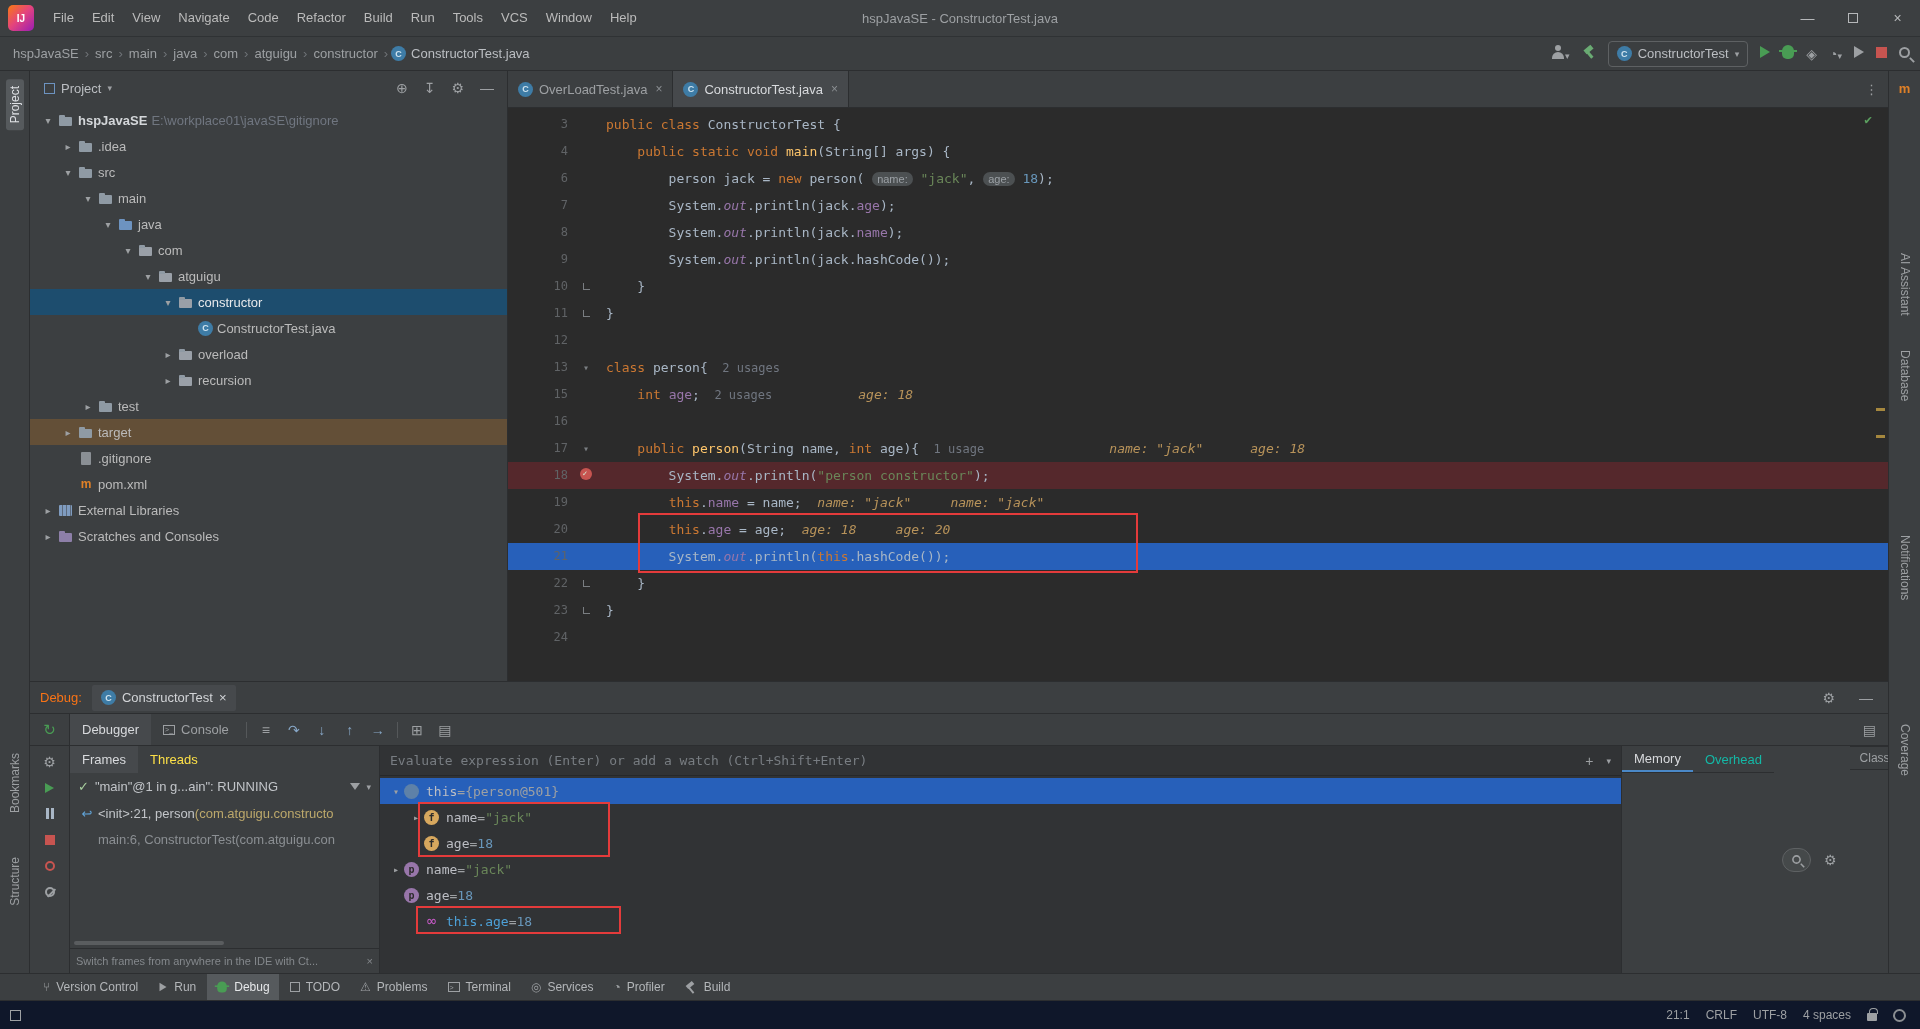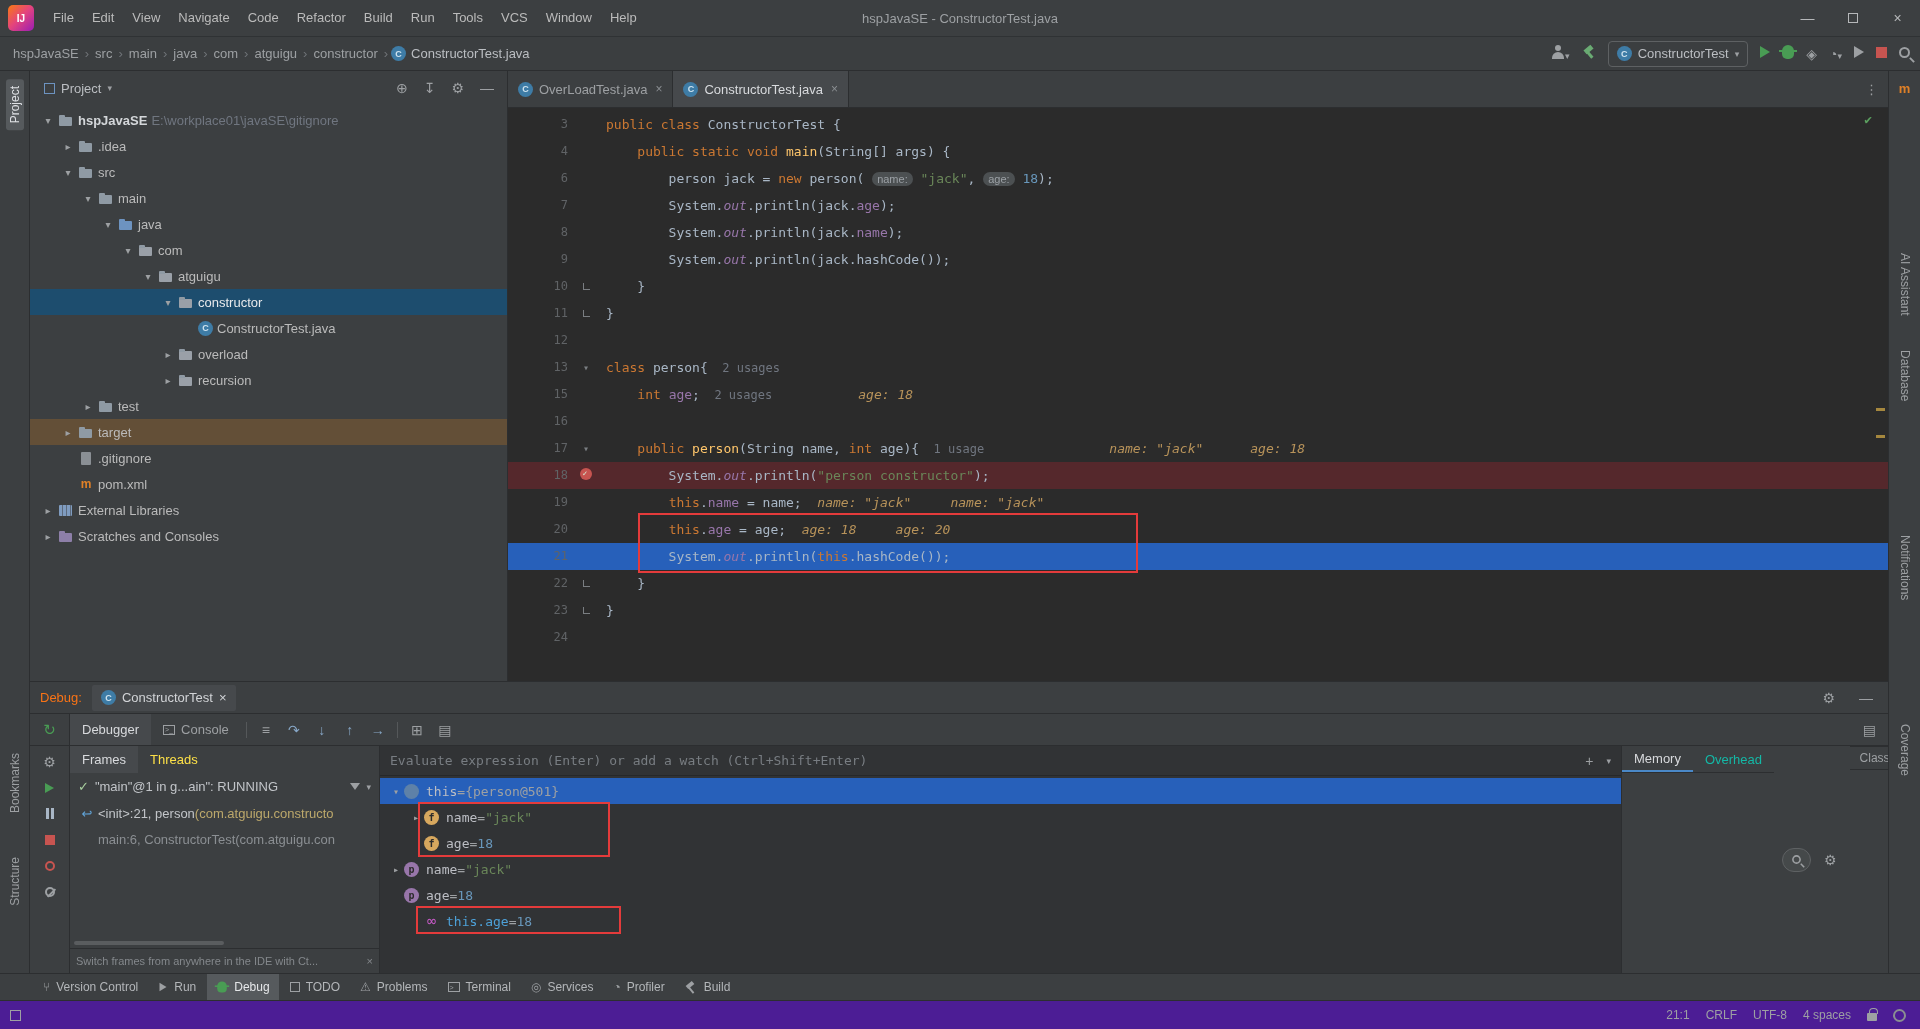--- a/index.html
+++ b/index.html
@@ -195,21 +195,21 @@
   .tool-footer { height:27px; background:#3c3f41; border-top:1px solid #2c2e30; display:flex;
     align-items:center; padding-left:34px; gap:2px; flex:none; font-size:12px; }
   .fitem { display:flex; align-items:center; gap:6px; padding:0 9px; height:100%; color:#b3b6b9; }
   .fitem.active { background:#565a5d; color:#e5e7e9; }
   .fi { color:#9da0a3; font-size:12px; display:inline-flex; align-items:center; }
   .fi-todo { width:10px; height:10px; border:1.5px solid #9da0a3; }
   .fi-terminal { width:12px; height:10px; border:1.5px solid #9da0a3; font-size:7px; line-height:7px; padding-left:1px; color:#9da0a3; }
   .fi-build { width:13px; height:13px; position:relative; }
   .fi-build::before { content:""; position:absolute; left:1px; top:2px; width:8px; height:4px; background:#9da0a3; transform:rotate(-40deg); }
   .fi-build::after { content:""; position:absolute; left:5px; top:5px; width:2px; height:8px; background:#9da0a3; transform:rotate(-40deg); }
-  .status-bar { height:29px; background:#4c1d95; border-top:1px solid #2c2e30; display:flex;
+  .status-bar { height:29px; background:#0f172a; border-top:1px solid #2c2e30; display:flex;
     align-items:center; padding:0 14px 0 10px; color:#9da0a3; font-size:12px; flex:none; }
   .sb-right { margin-left:auto; display:flex; align-items:center; gap:16px; }
   .i-lock { width:10px; height:8px; background:#9da0a3; border-radius:1px; position:relative; display:inline-block; margin-top:4px; }
   .i-lock::before { content:""; position:absolute; top:-5px; left:1.5px; width:7px; height:5px;
     border:1.5px solid #9da0a3; border-bottom:none; border-radius:4px 4px 0 0; }
   .sb-box { width:11px; height:11px; border:1.5px solid #9da0a3; display:inline-block; }
   .sb-circle { width:13px; height:13px; border:2px solid #8a8e92; border-radius:50%; display:inline-block; }
 </style>
 </head>
 <body>

